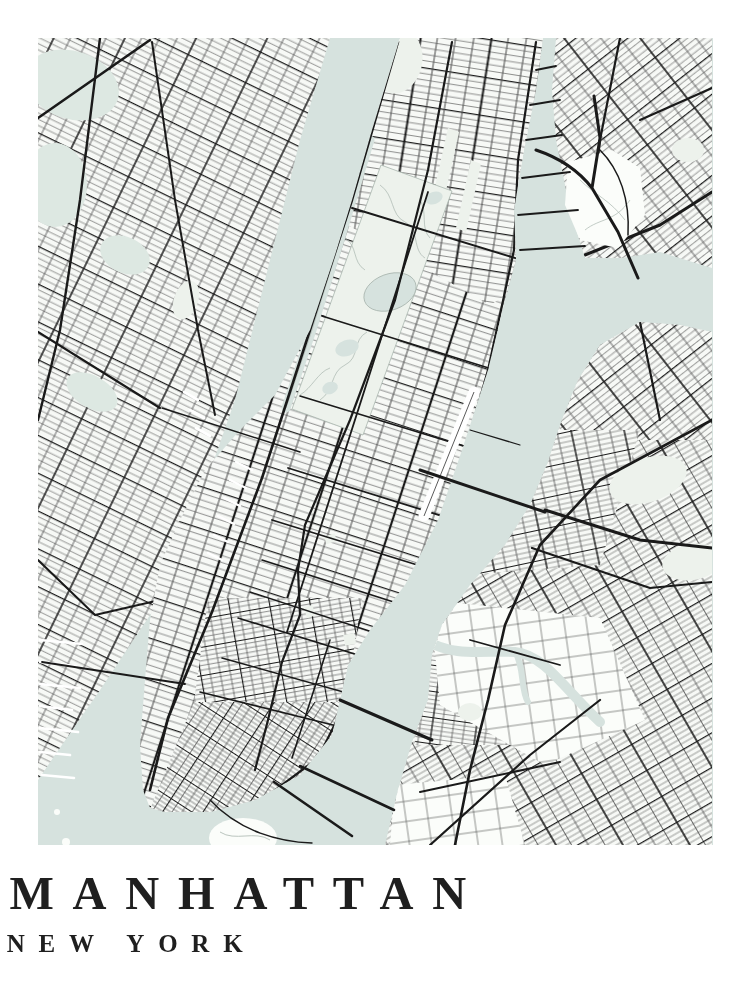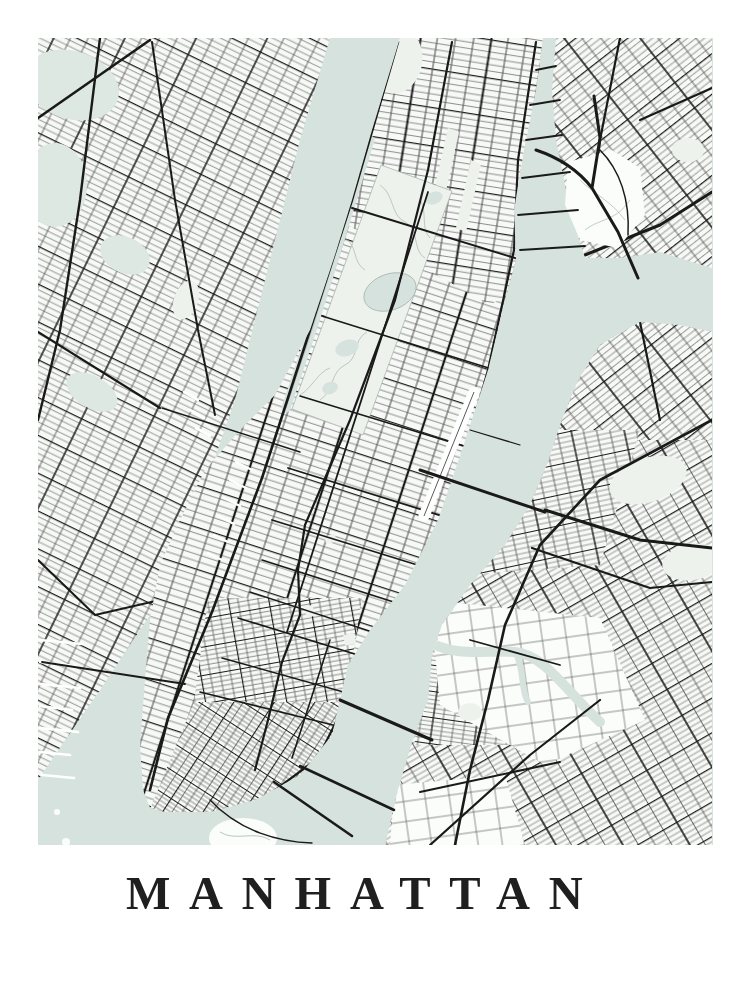--- a/index.html
+++ b/index.html
@@ -7,21 +7,21 @@
           font-family:"Liberation Serif","DejaVu Serif",serif;}
   svg.map{position:absolute;left:0;top:0;display:block;}
   
   .f-land{fill:var(--land)} .f-landl{fill:var(--land-light)} .f-water{fill:var(--water)}
   .f-park{fill:var(--park)} .f-marsh{fill:var(--marsh)}
   .s-road{stroke:var(--road);fill:none;stroke-linecap:round;stroke-linejoin:round}
   .s-min{stroke:var(--road-minor);fill:none}
   .s-cont{stroke:var(--contour);fill:none}
   .s-white{stroke:#ffffff;fill:none;stroke-linecap:round}
   .s-waterline{stroke:var(--water);fill:none;stroke-linecap:round;stroke-linejoin:round}
-  .title-block{position:absolute;left:0;top:868px;width:718px;text-align:center;color:var(--text,#1f1f1f);}
+  .title-block{position:absolute;left:0;top:868px;width:718px;color:var(--text,#1f1f1f);}
   .title-line{display:block;font-size:47px;font-weight:700;letter-spacing:.40em;text-indent:.20em;line-height:1.1;}
   .subtitle-line{display:block;margin-top:10px;font-size:25px;font-weight:700;letter-spacing:.55em;text-indent:.27em;line-height:1.1;}
 </style>
 </head>
 <body>
 
 <div class="poster">
 
 <svg class="map" width="750" height="860" viewBox="0 0 750 860">
   <defs>
@@ -233,15 +233,16 @@
       <path d="M340,700 L432,740" stroke-width="3"></path>
       <path d="M300,766 L394,810" stroke-width="2.6"></path>
       <path d="M274,782 L352,836" stroke-width="2.6"></path>
       <path d="M210,800 C240,832 280,842 312,843" stroke-width="1.4"></path>
     </g>
   </g>
 </svg>
 
 <div class="title-block">
   <span class="title-line">MANHATTAN</span>
+  <span class="subtitle-line">NEW YORK</span>
 </div>
 
 </div>
 
 </body></html>

